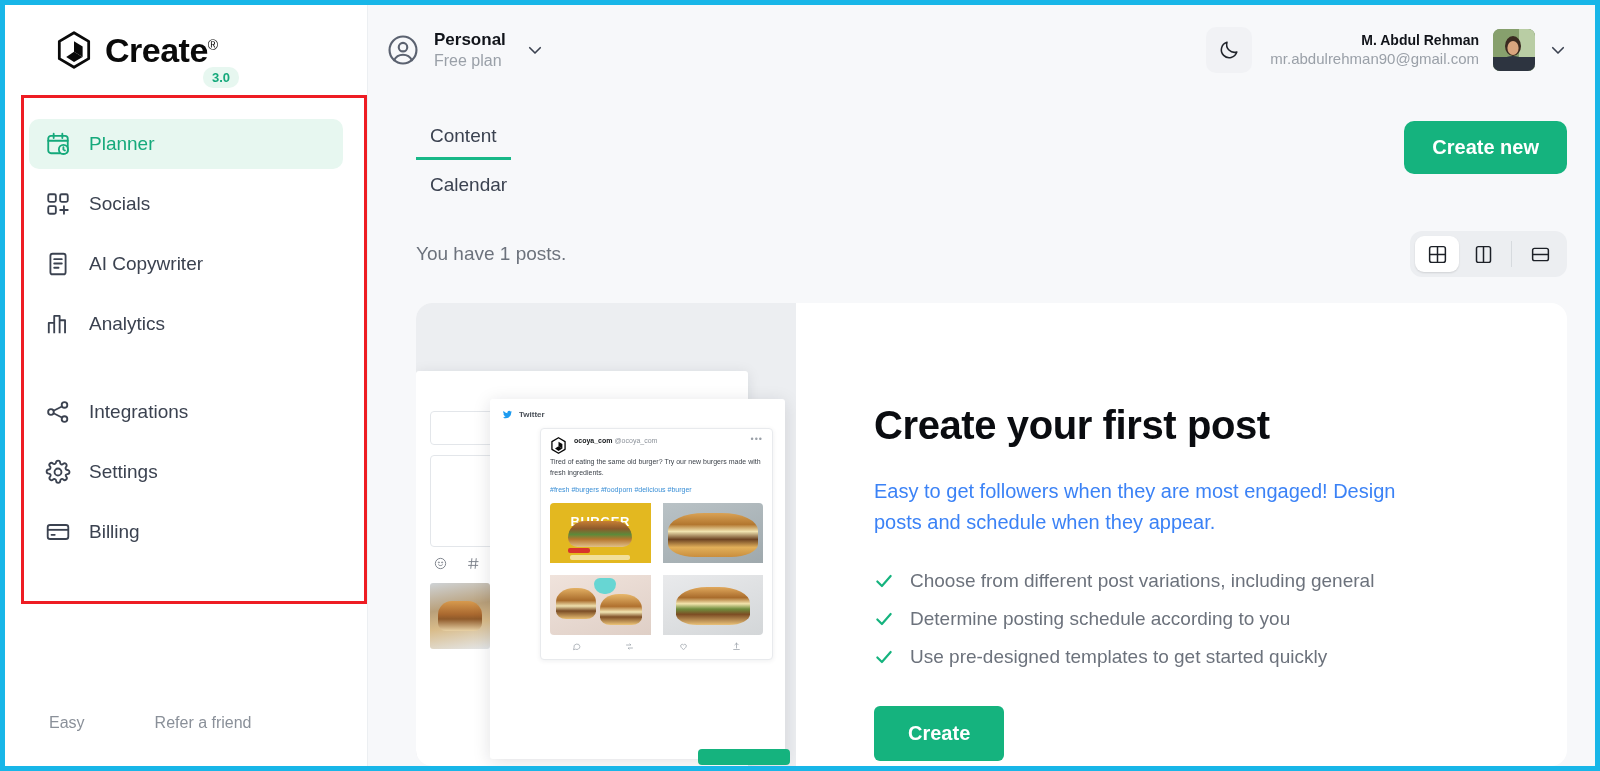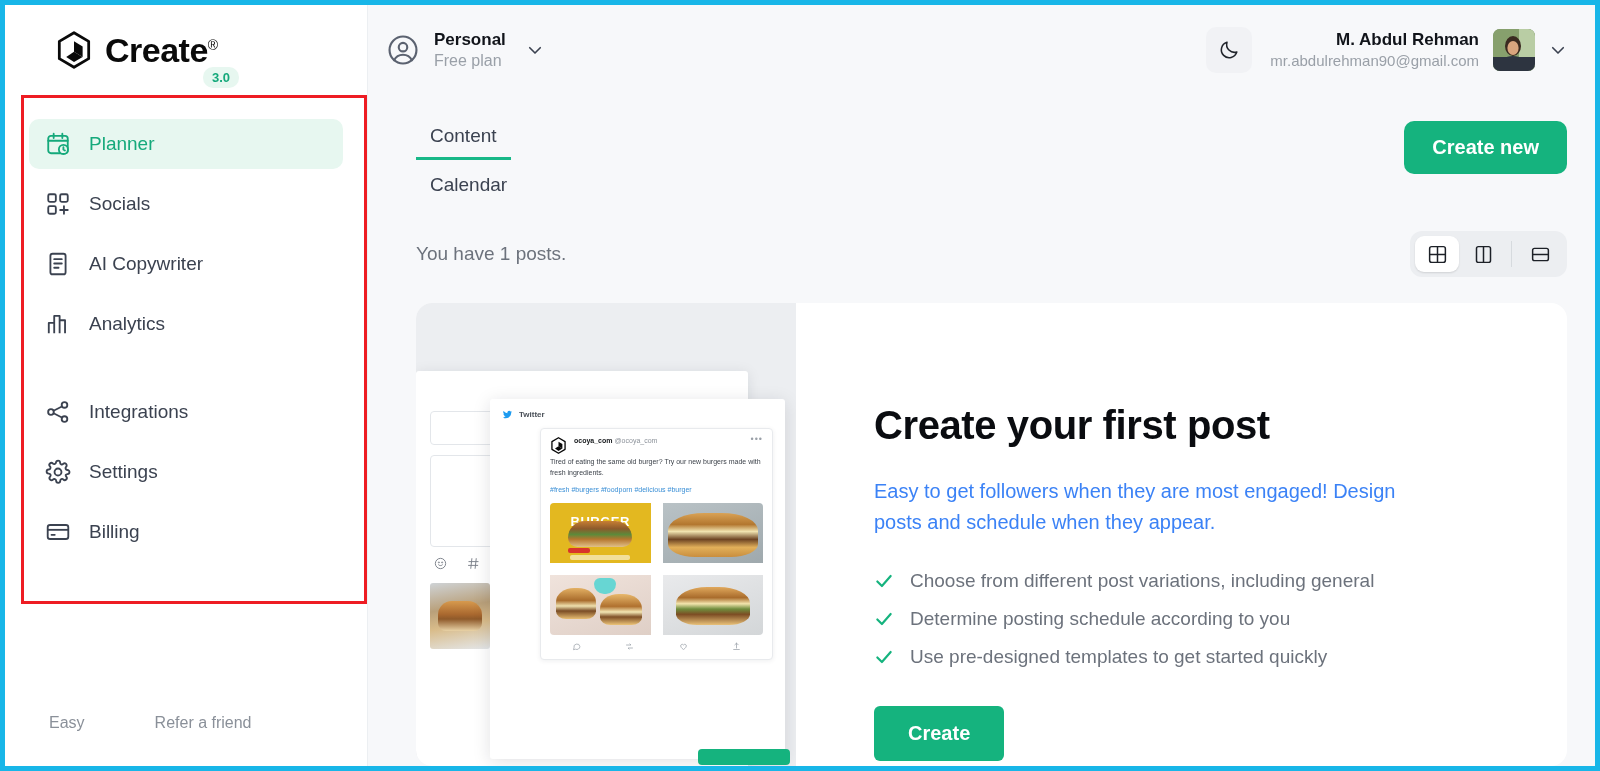--- a/index.html
+++ b/index.html
@@ -156,21 +156,21 @@
     background: #f1f2f5;
     border-radius: 10px;
     display: flex; align-items: center; justify-content: center;
     cursor: pointer;
     color: #20242b;
   }
   #user-block {
     display: flex; align-items: center; gap: 14px; cursor: pointer;
   }
   #user-block .u-text { text-align: right; line-height: 1.3; }
-  #user-block .u-name { font-size: 17px; font-weight: 700; color: #11141a; text-align: right; }
+  #user-block .u-name { font-size: 14px; font-weight: 700; color: #11141a; text-align: right; }
   #user-block .u-mail { font-size: 15px; color: #9aa0a8; }
   #user-block .u-avatar {
     width: 42px; height: 42px; border-radius: 7px;
     overflow: hidden; flex: 0 0 42px;
     background: #6f8f62;
     position: relative;
   }
   #user-block .chev { width: 18px; height: 18px; color: #3b4250; }
 
   

